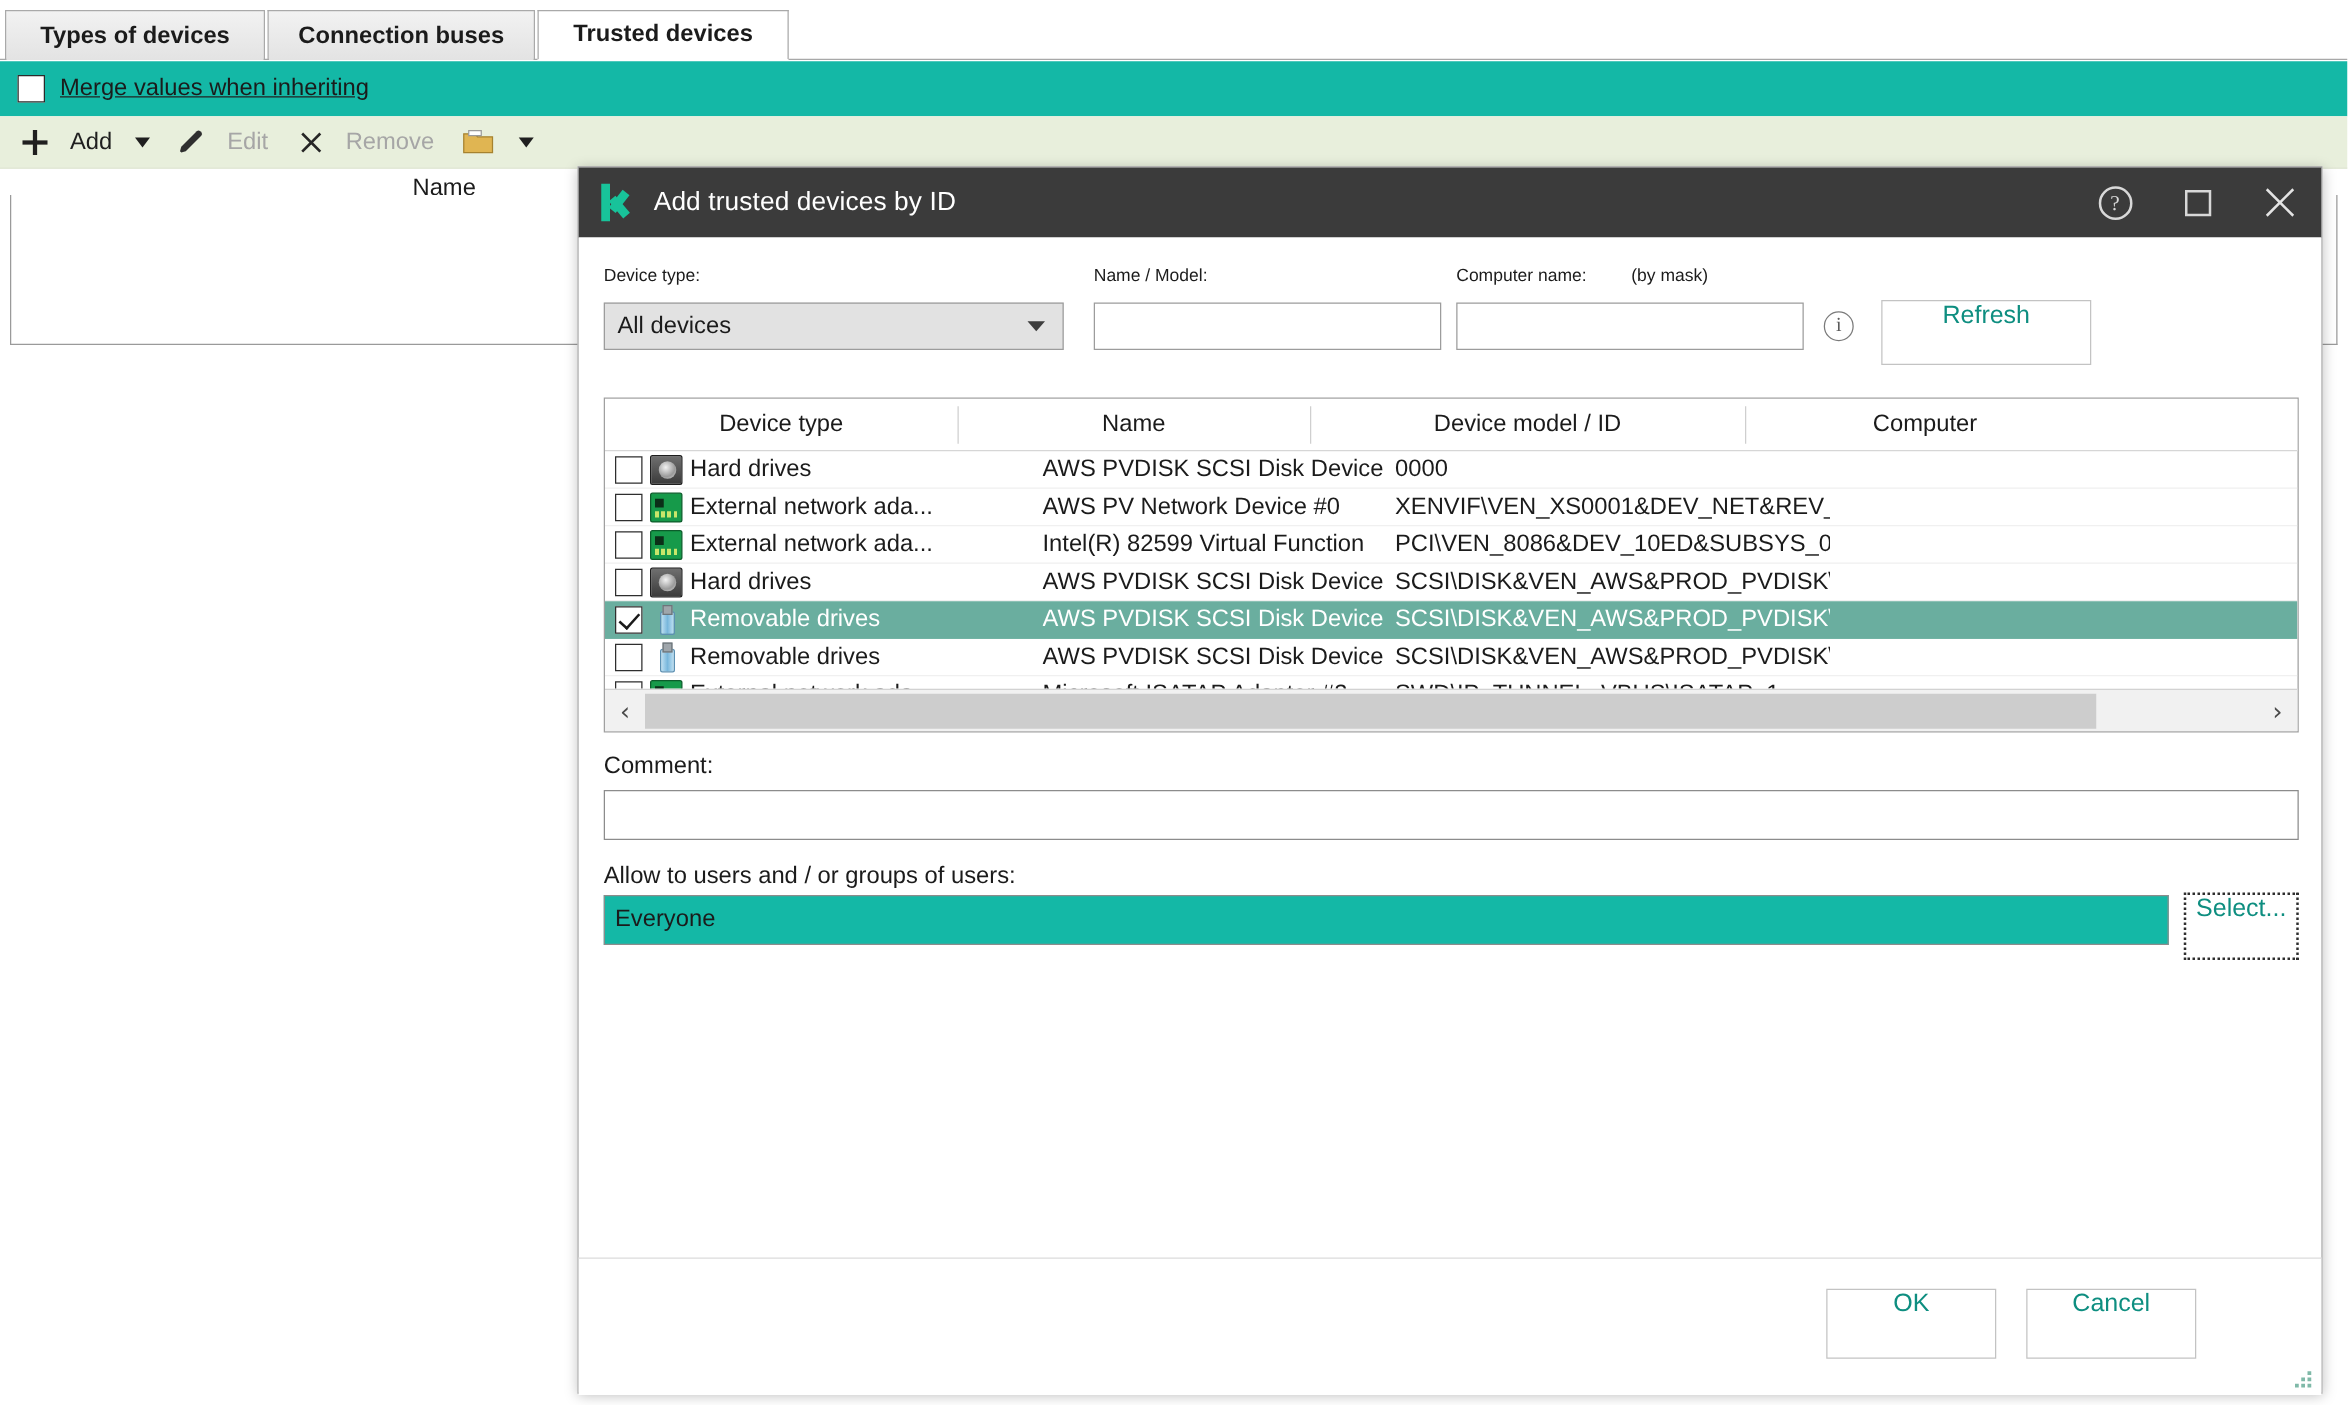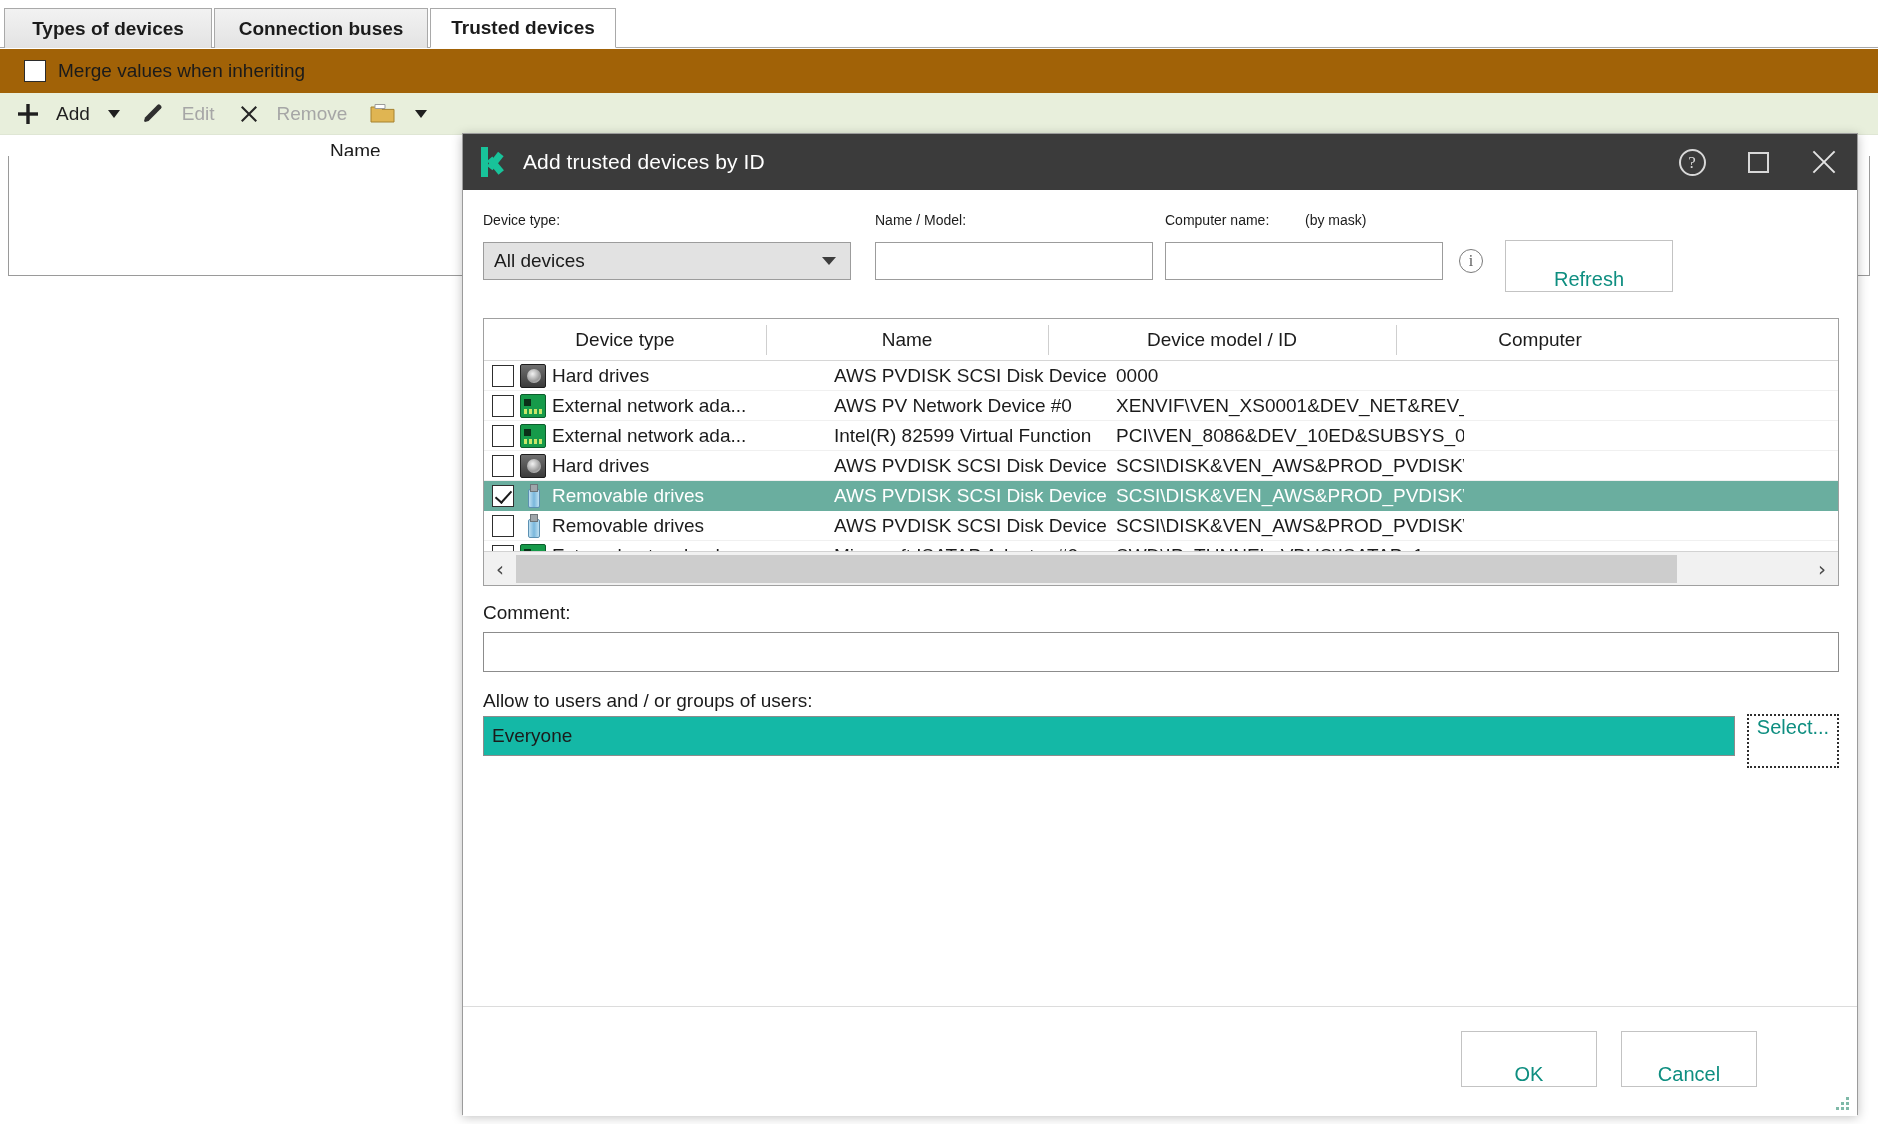--- a/index.html
+++ b/index.html
@@ -30,26 +30,27 @@
     background: linear-gradient(#f2f2f2, #e3e3e3);
     padding: 0 14px;
   }
   .tab.active {
     background: #ffffff;
     border-bottom: 1px solid #ffffff;
     z-index: 3;
   }
   #tab0 { left: 4px;   width: 208px; }
   #tab1 { left: 214px; width: 214px; }
-  #tab2 { left: 430px; width: 186px; }
+  #tab2 { left: 430px; width: 201px; }
 
   .merge-row {
     position: absolute; left: 0; top: 49px; width: 1878px; height: 44px;
-    display: flex; align-items: center; padding-left: 24px;
-    background: #a16207;
+    display: flex; align-items: center; padding-left: 14px;
+    background: #14b8a6;
+    text-decoration: underline;
   }
   .wincheck {
     width: 22px; height: 22px; border: 1.5px solid #2b2b2b;
     background: #ffffff; display: inline-block; position: relative;
     flex: none;
   }
   .merge-label { margin-left: 12px; font-size: 19px; color: #1b1b1b; }
 
   .toolbar {
     position: absolute; left: 0; top: 93px; width: 1878px; height: 42px;
@@ -143,21 +144,21 @@
     font-family: "Liberation Sans", sans-serif;
   }
   .info-circle {
     width: 24px; height: 24px; border: 1.6px solid #7a7a7a; border-radius: 50%;
     display:flex;align-items:center;justify-content:center;
     font-family: "Liberation Serif", serif; font-size: 16px; color: #5c5c5c; line-height:1;
   }
   .btn {
     border: 1px solid #c3c3c3; background: #ffffff;
     color: #0e8e80; font-size: 20px;
-    display: flex; align-items: flex-end; justify-content: center;
+    display: flex; align-items: flex-start; justify-content: center;
     font-family: "Liberation Sans", sans-serif;
   }
 
   
   .tablewrap {
     position: absolute; left: 20px; top: 128px; width: 1356px; height: 268px;
     border: 1px solid #a0a0a0; background: #ffffff; overflow: hidden;
   }
   .thead {
     display: flex; height: 42px; align-items: center;

